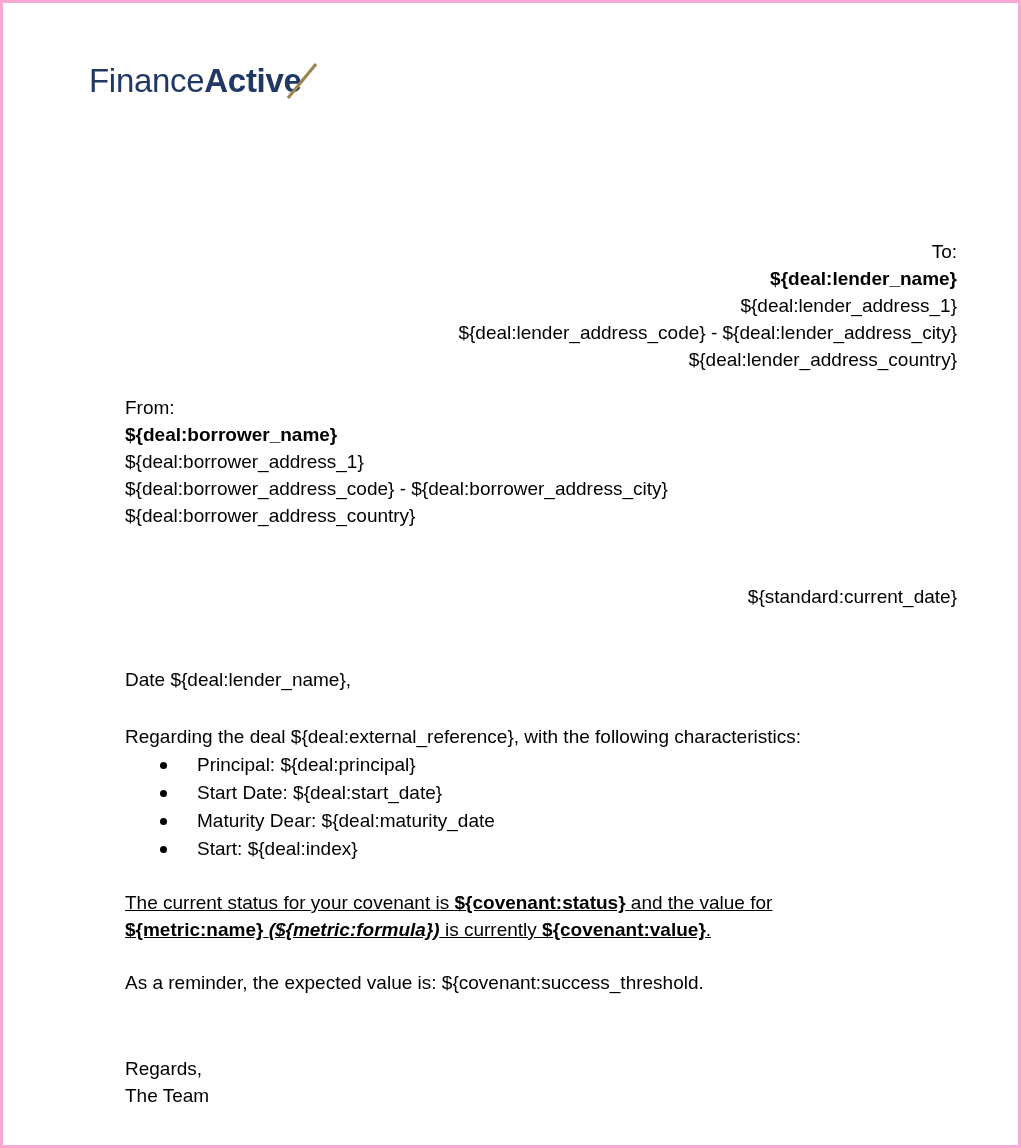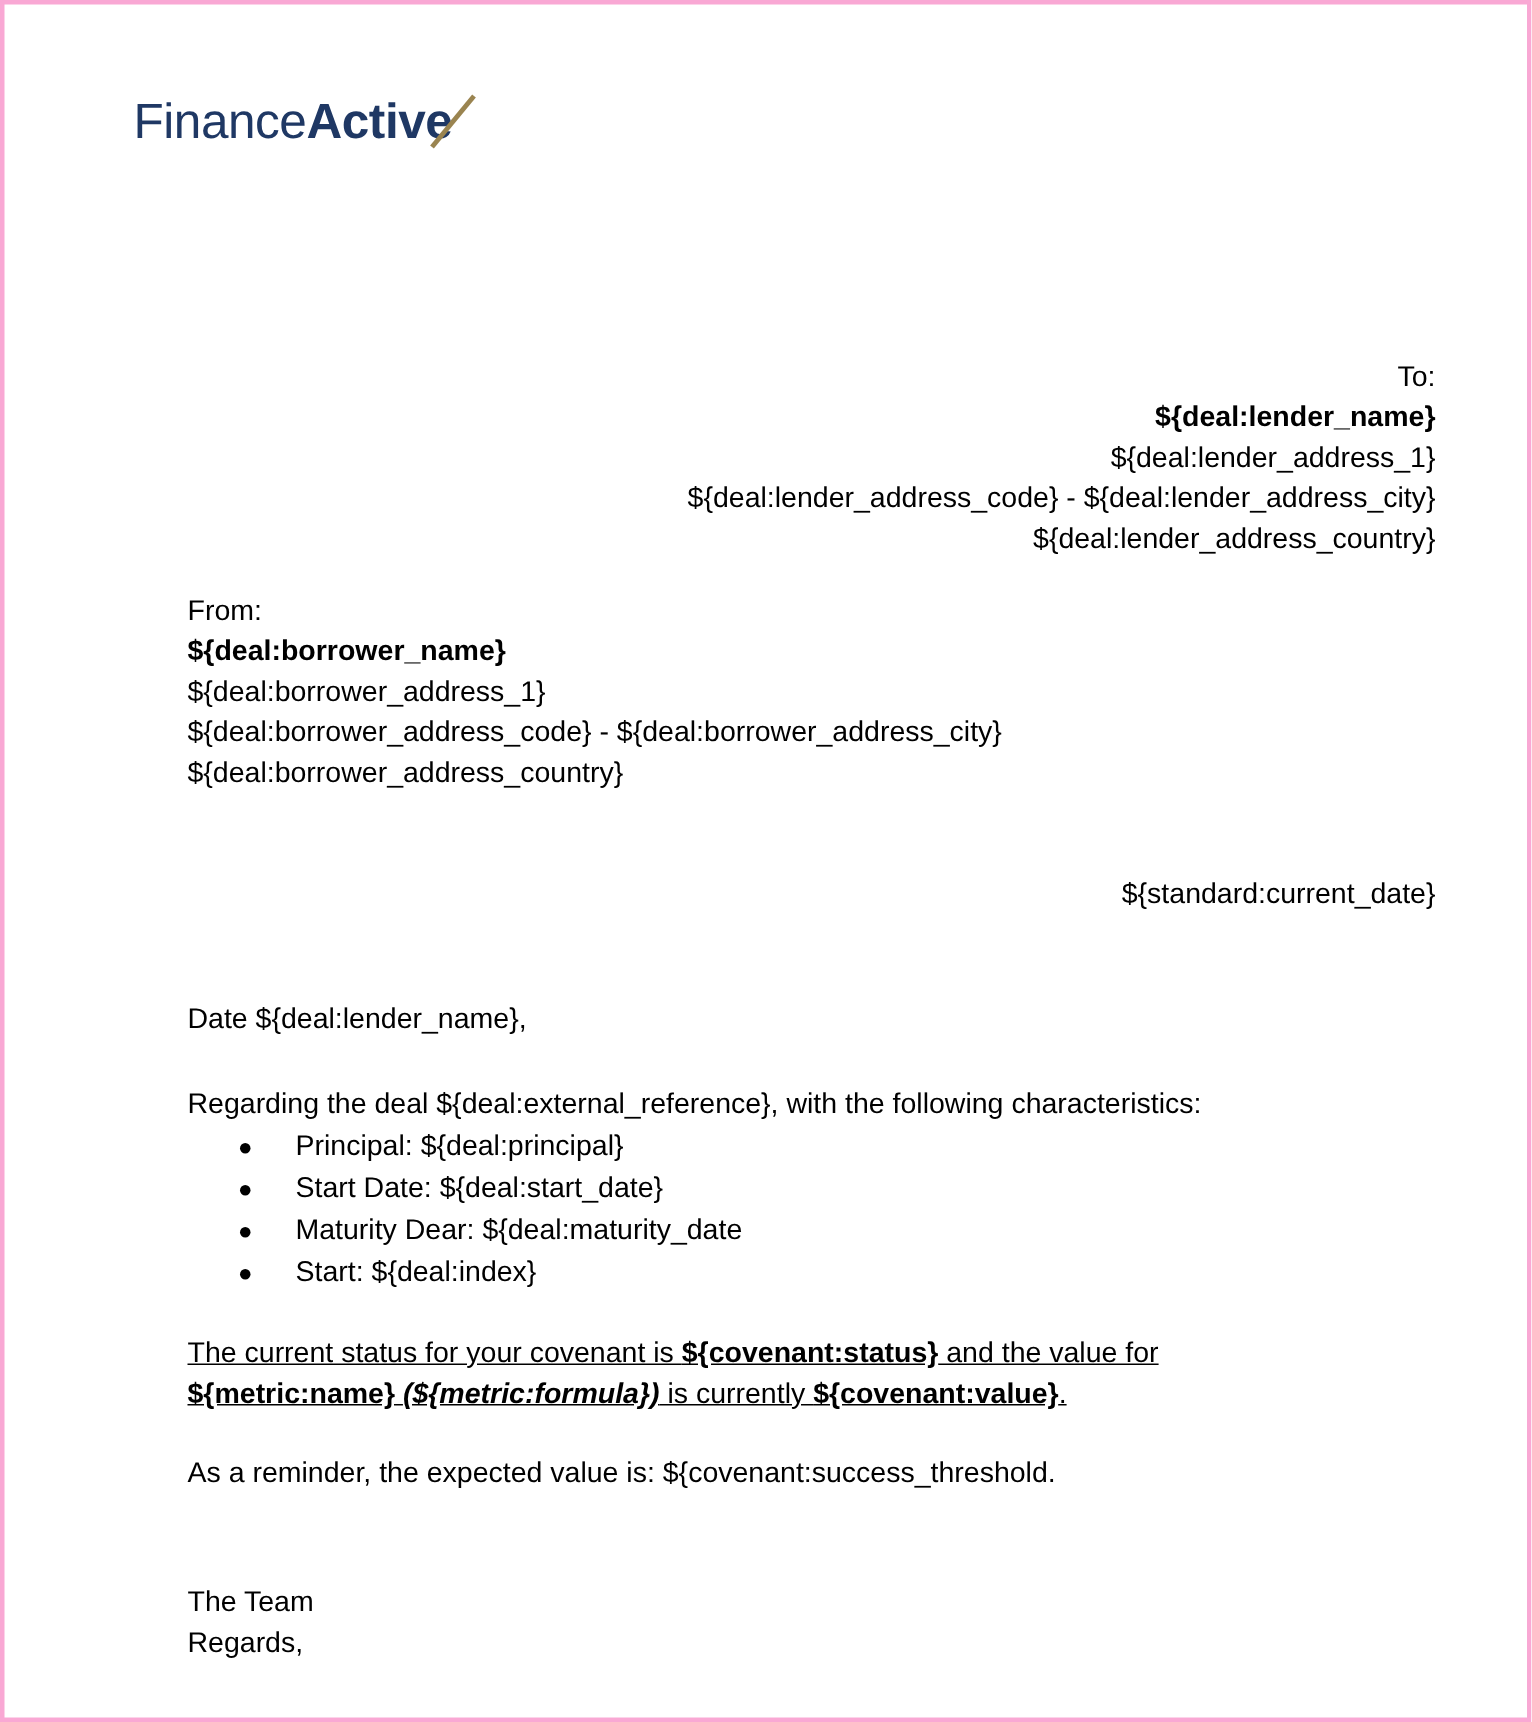--- a/index.html
+++ b/index.html
@@ -225,18 +225,18 @@
 
     <div class="doc-body block-covenant">
       <span class="covenant-line"><span>The current status for your covenant is </span><span class="b">${covenant:status}</span><span> and the value for </span><span class="b">${metric:name}</span> <span class="bi">(${metric:formula})</span><span> is currently </span><span class="b">${covenant:value}</span><span>.</span></span>
     </div>
 
     <div class="doc-body block-reminder">
       <span class="line"><span>As a reminder, the expected value is: </span><span>${covenant:success_threshold.</span></span>
     </div>
 
     <div class="doc-body block-signoff">
+      <span class="line">Regards,</span>
       <span class="line">The Team</span>
-      <span class="line">Regards,</span>
     </div>
 
   </div>
 </div>
 
 </body></html>

